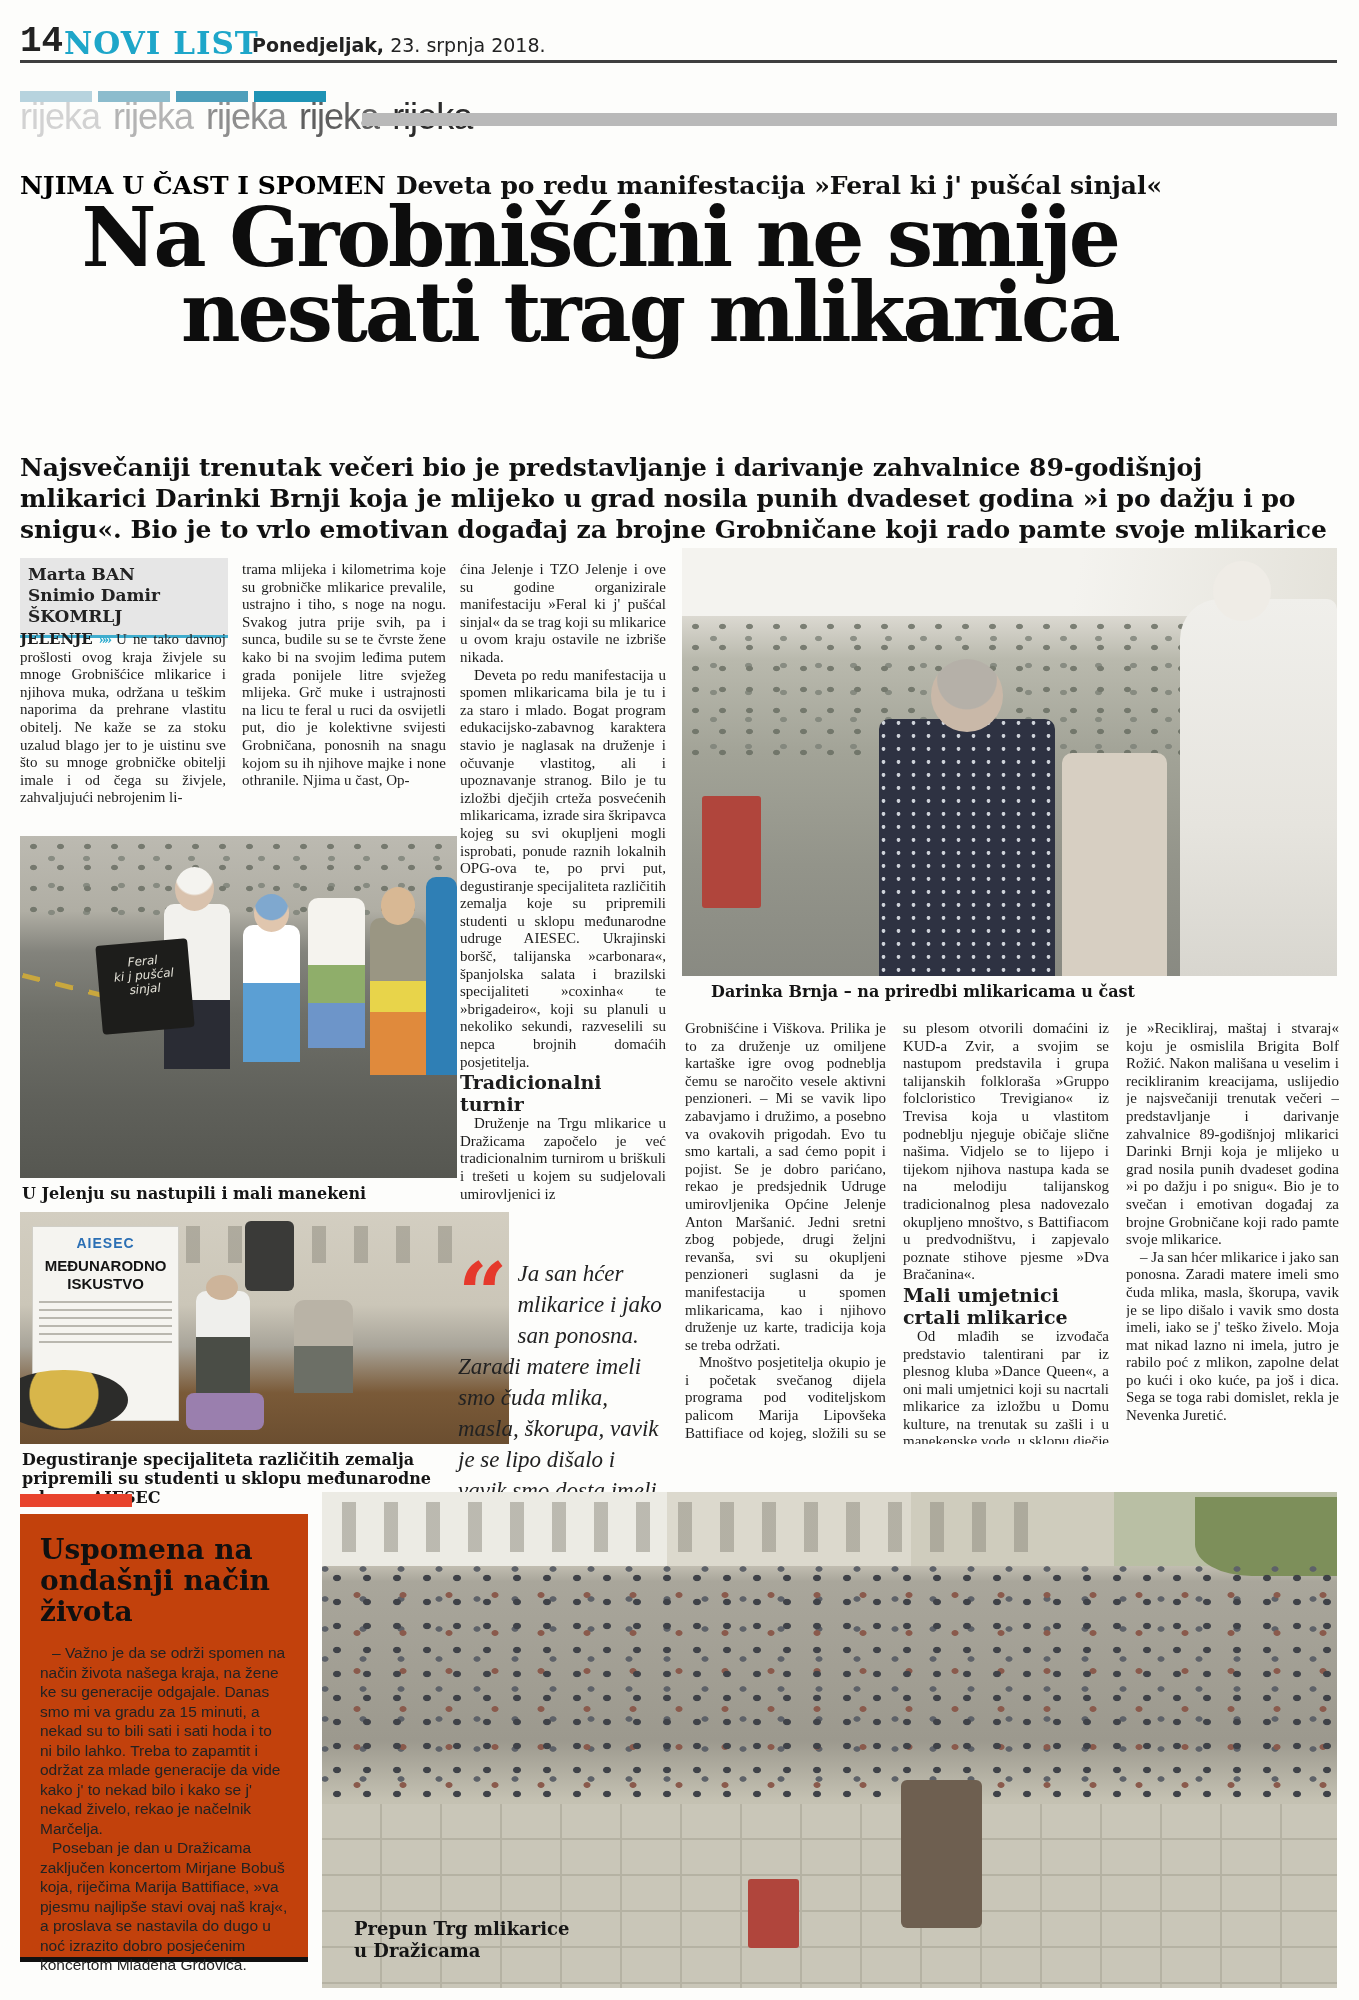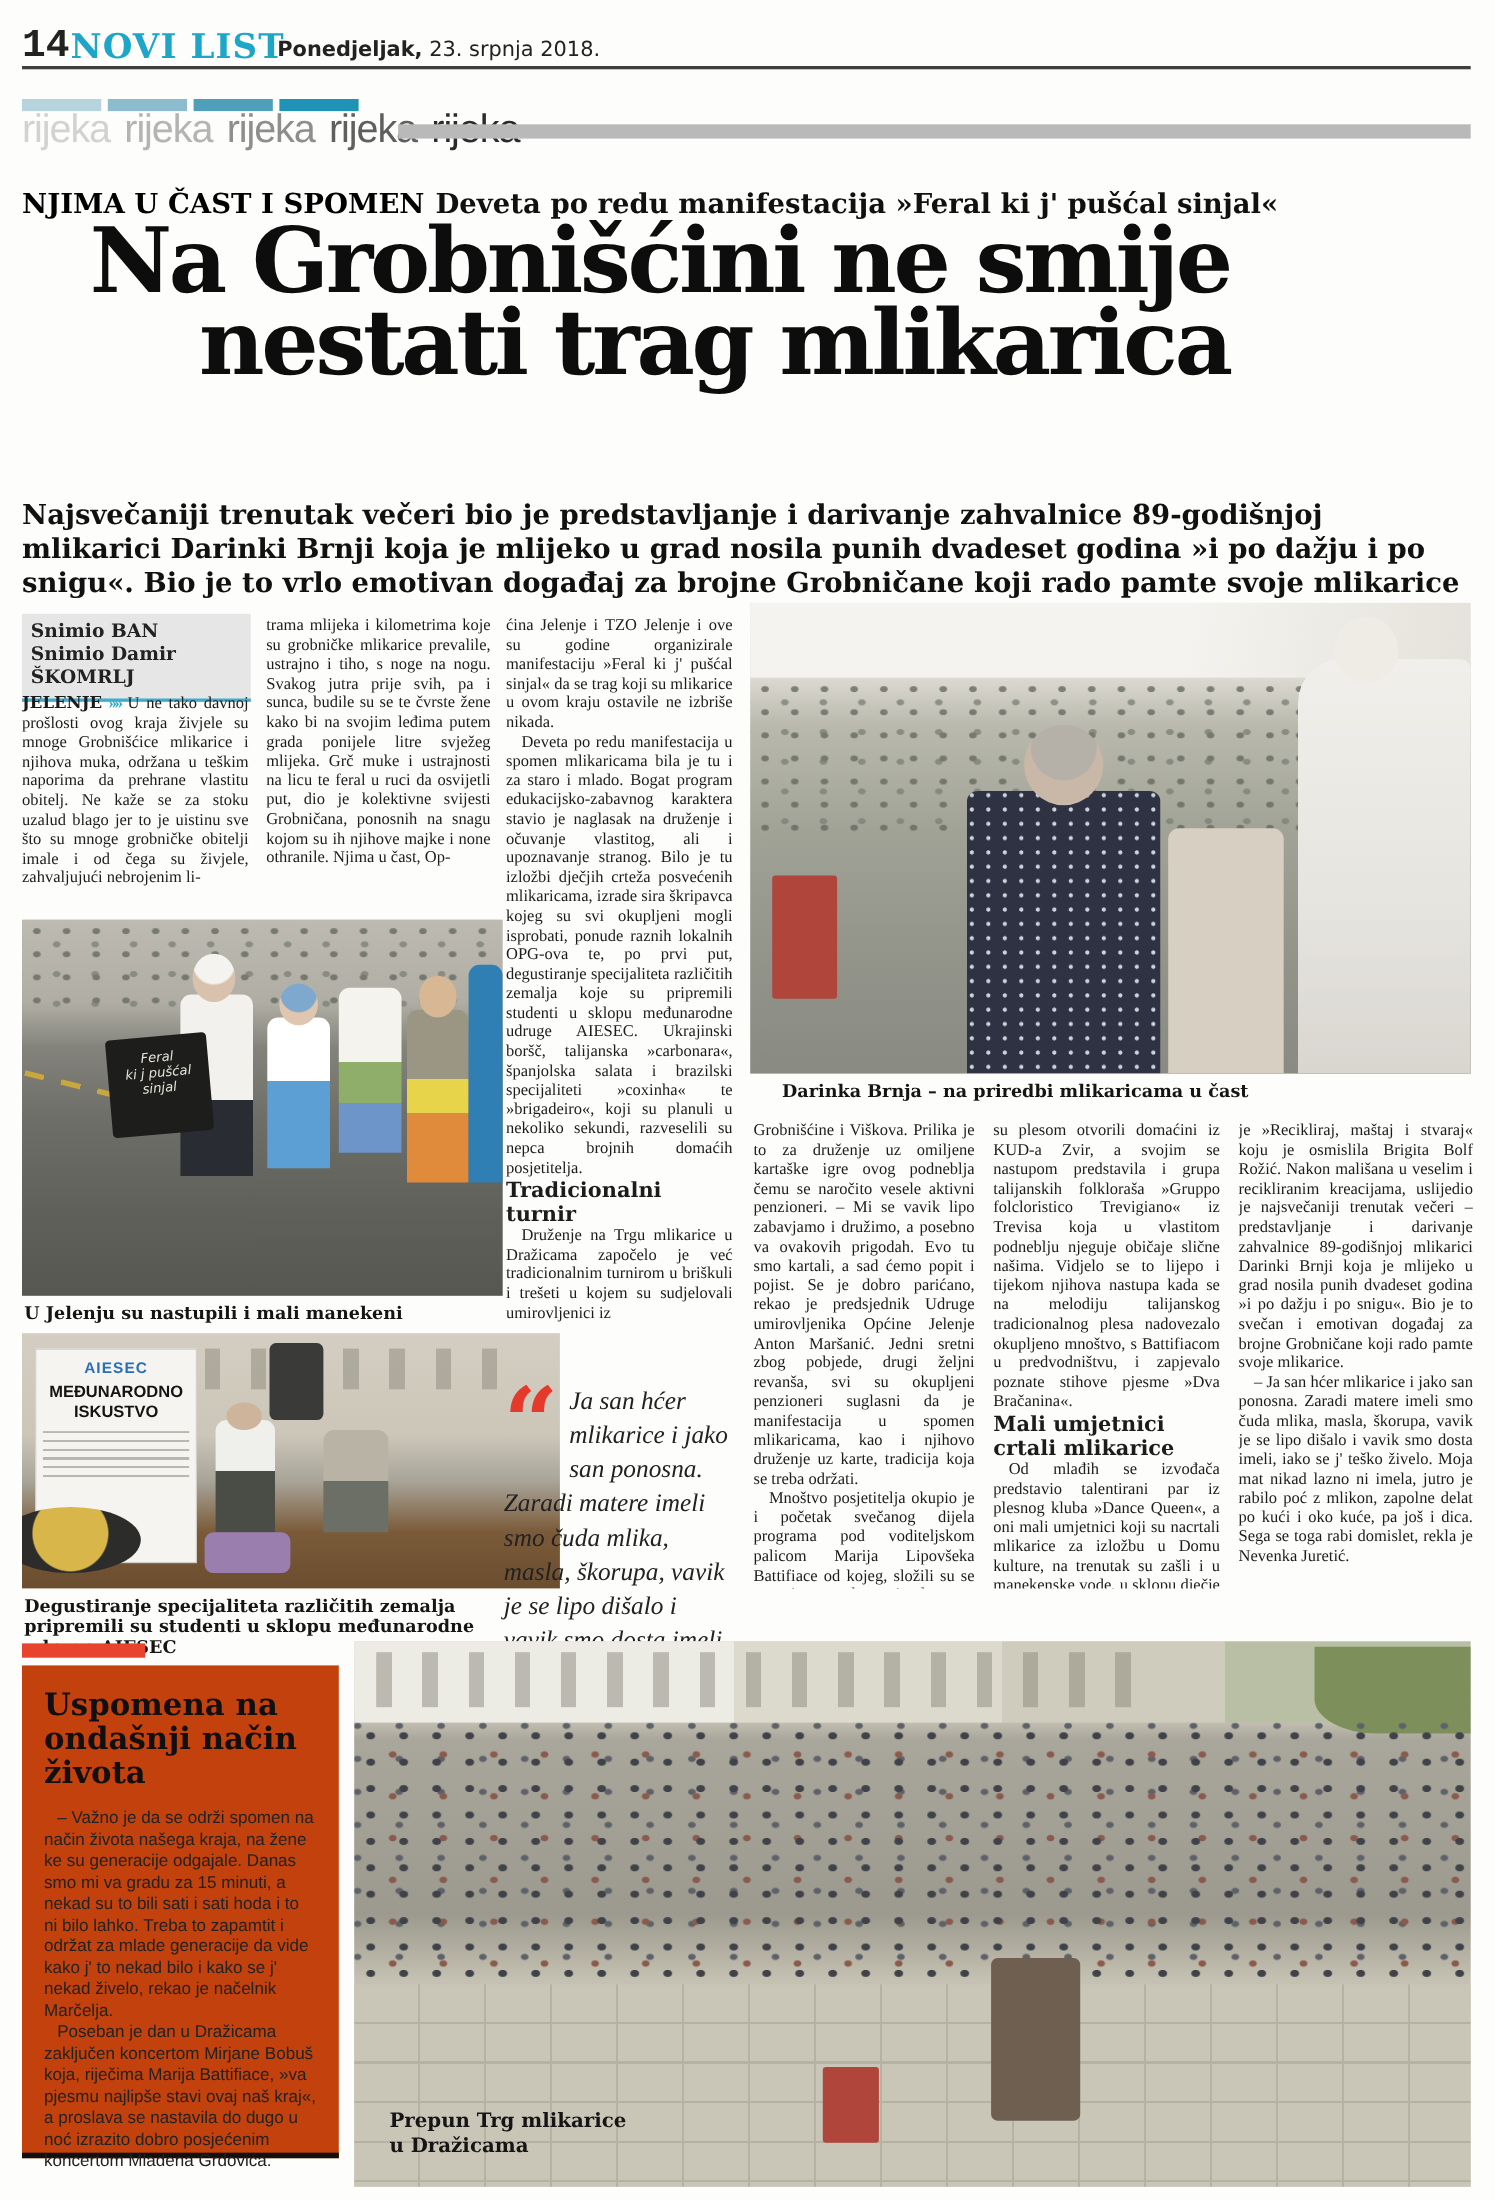--- a/index.html
+++ b/index.html
@@ -89,21 +89,21 @@
 <div class="abs grayband" style="left:362px;top:113px;width:975px;"></div>
 
 <div class="abs kicker" style="left:20px;top:172px;">
   <span class="k1">NJIMA U ČAST I SPOMEN</span><span class="k2">Deveta po redu manifestacija »Feral ki j' pušćal sinjal«</span>
 </div>
 <div class="abs headline" style="left:18px;top:200px;width:1100px;text-align:right;">Na Grobnišćini ne smije
 nestati trag mlikarica</div>
 <div class="abs lede" style="left:20px;top:452px;width:1316px;">Najsvečaniji trenutak večeri bio je predstavljanje i darivanje zahvalnice 89-godišnjoj mlikarici Darinki Brnji koja je mlijeko u grad nosila punih dvadeset godina »i po dažju i po snigu«. Bio je to vrlo emotivan događaj za brojne Grobničane koji rado pamte svoje mlikarice</div>
 
 <div class="abs byline" style="left:20px;top:558px;width:192px;">
-  <div>Snimio BAN</div>
+  <div>Marta BAN</div>
   <div>Snimio Damir ŠKOMRLJ</div>
 </div>
 
 <div class="abs col" style="left:20px;top:630px;width:206px;height:202px;">
   <p><span class="dl">JELENJE</span> <span class="dlm">»»</span> <span>U ne tako davnoj prošlosti ovog kraja živjele su mnoge Grobnišćice mlikarice i njihova muka, održana u teškim naporima da prehrane vlastitu obitelj. Ne kaže se za stoku uzalud blago jer to je uistinu sve što su mnoge grobničke obitelji imale i od čega su živjele, zahvaljujući nebrojenim li-</span></p>
 </div>
 <div class="abs col" style="left:242px;top:561px;width:204px;height:272px;">
   <p>trama mlijeka i kilometrima koje su grobničke mlikarice prevalile, ustrajno i tiho, s noge na nogu. Svakog jutra prije svih, pa i sunca, budile su se te čvrste žene kako bi na svojim leđima putem grada ponijele litre svježeg mlijeka. Grč muke i ustrajnosti na licu te feral u ruci da osvijetli put, dio je kolektivne svijesti Grobničana, ponosnih na snagu kojom su ih njihove majke i none othranile. Njima u čast, Op-</p>
 </div>
 <div class="abs col" style="left:460px;top:561px;width:206px;height:694px;">

